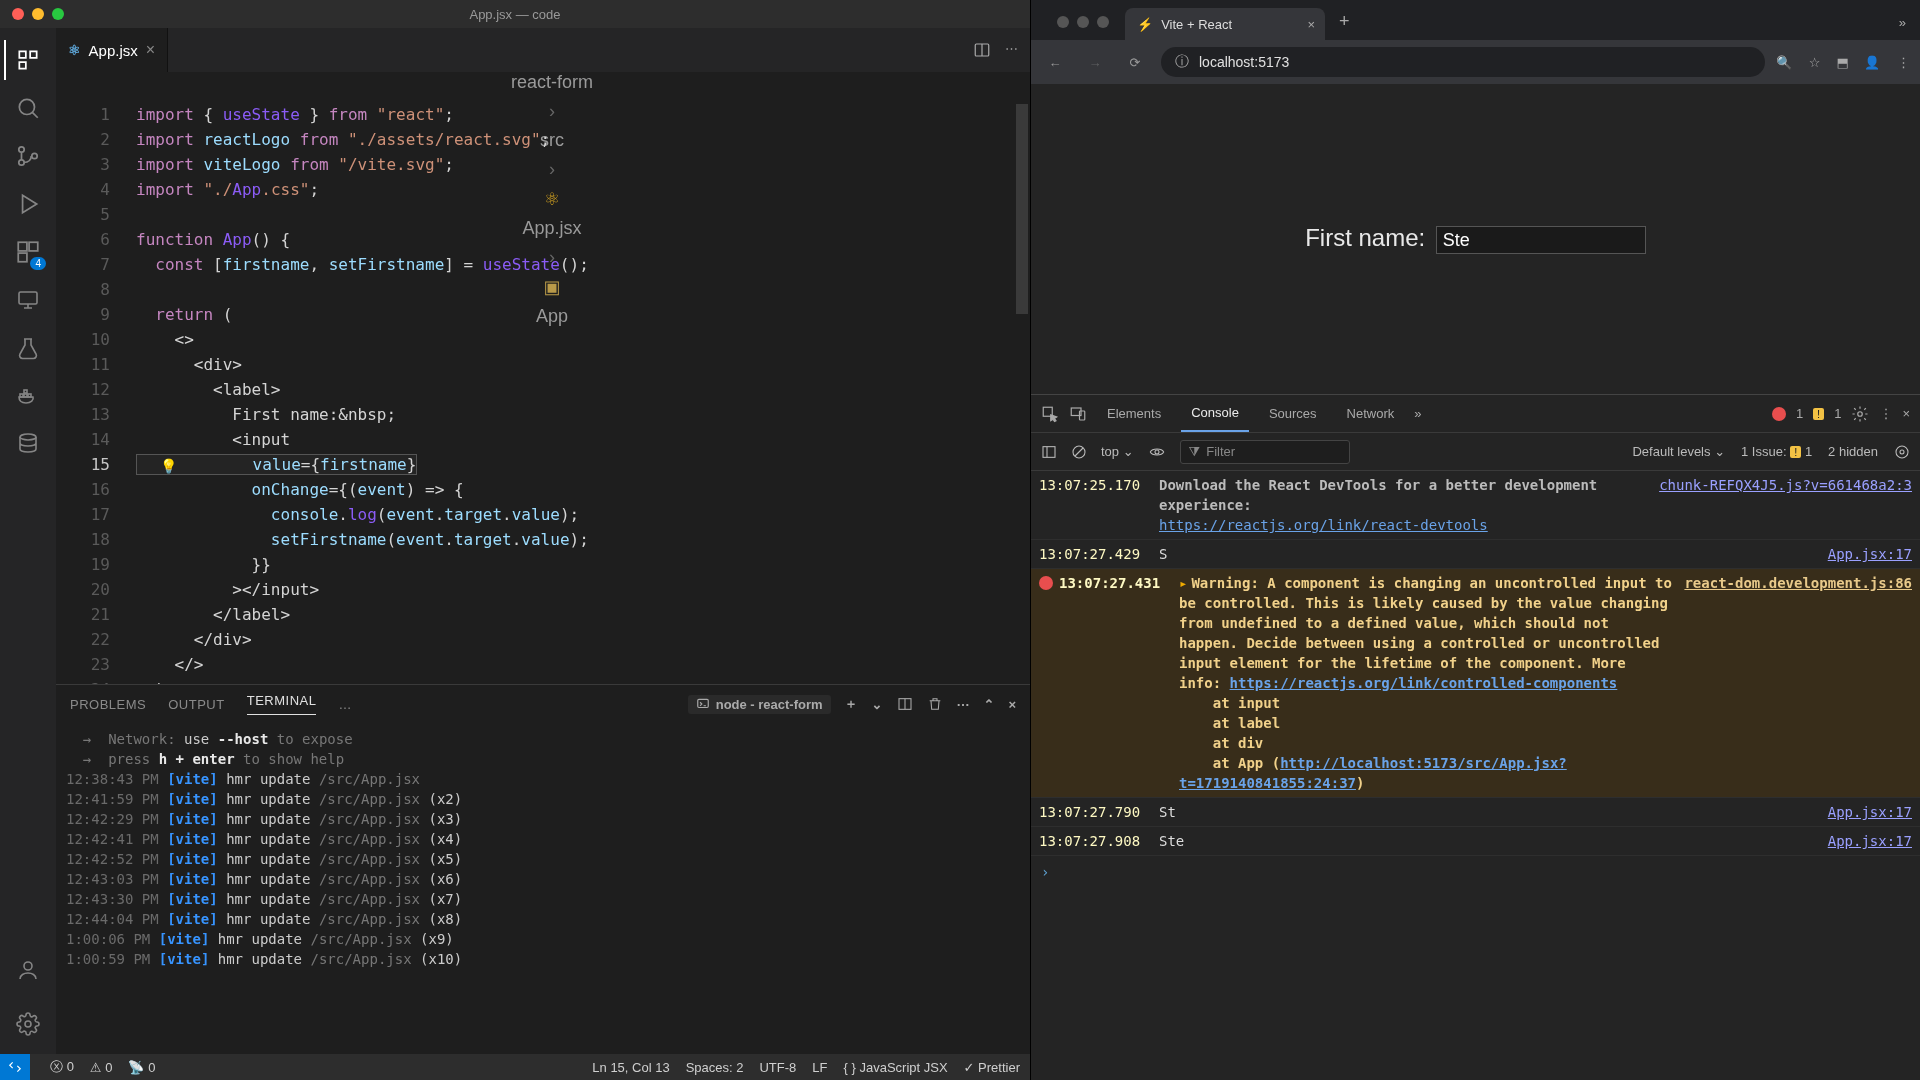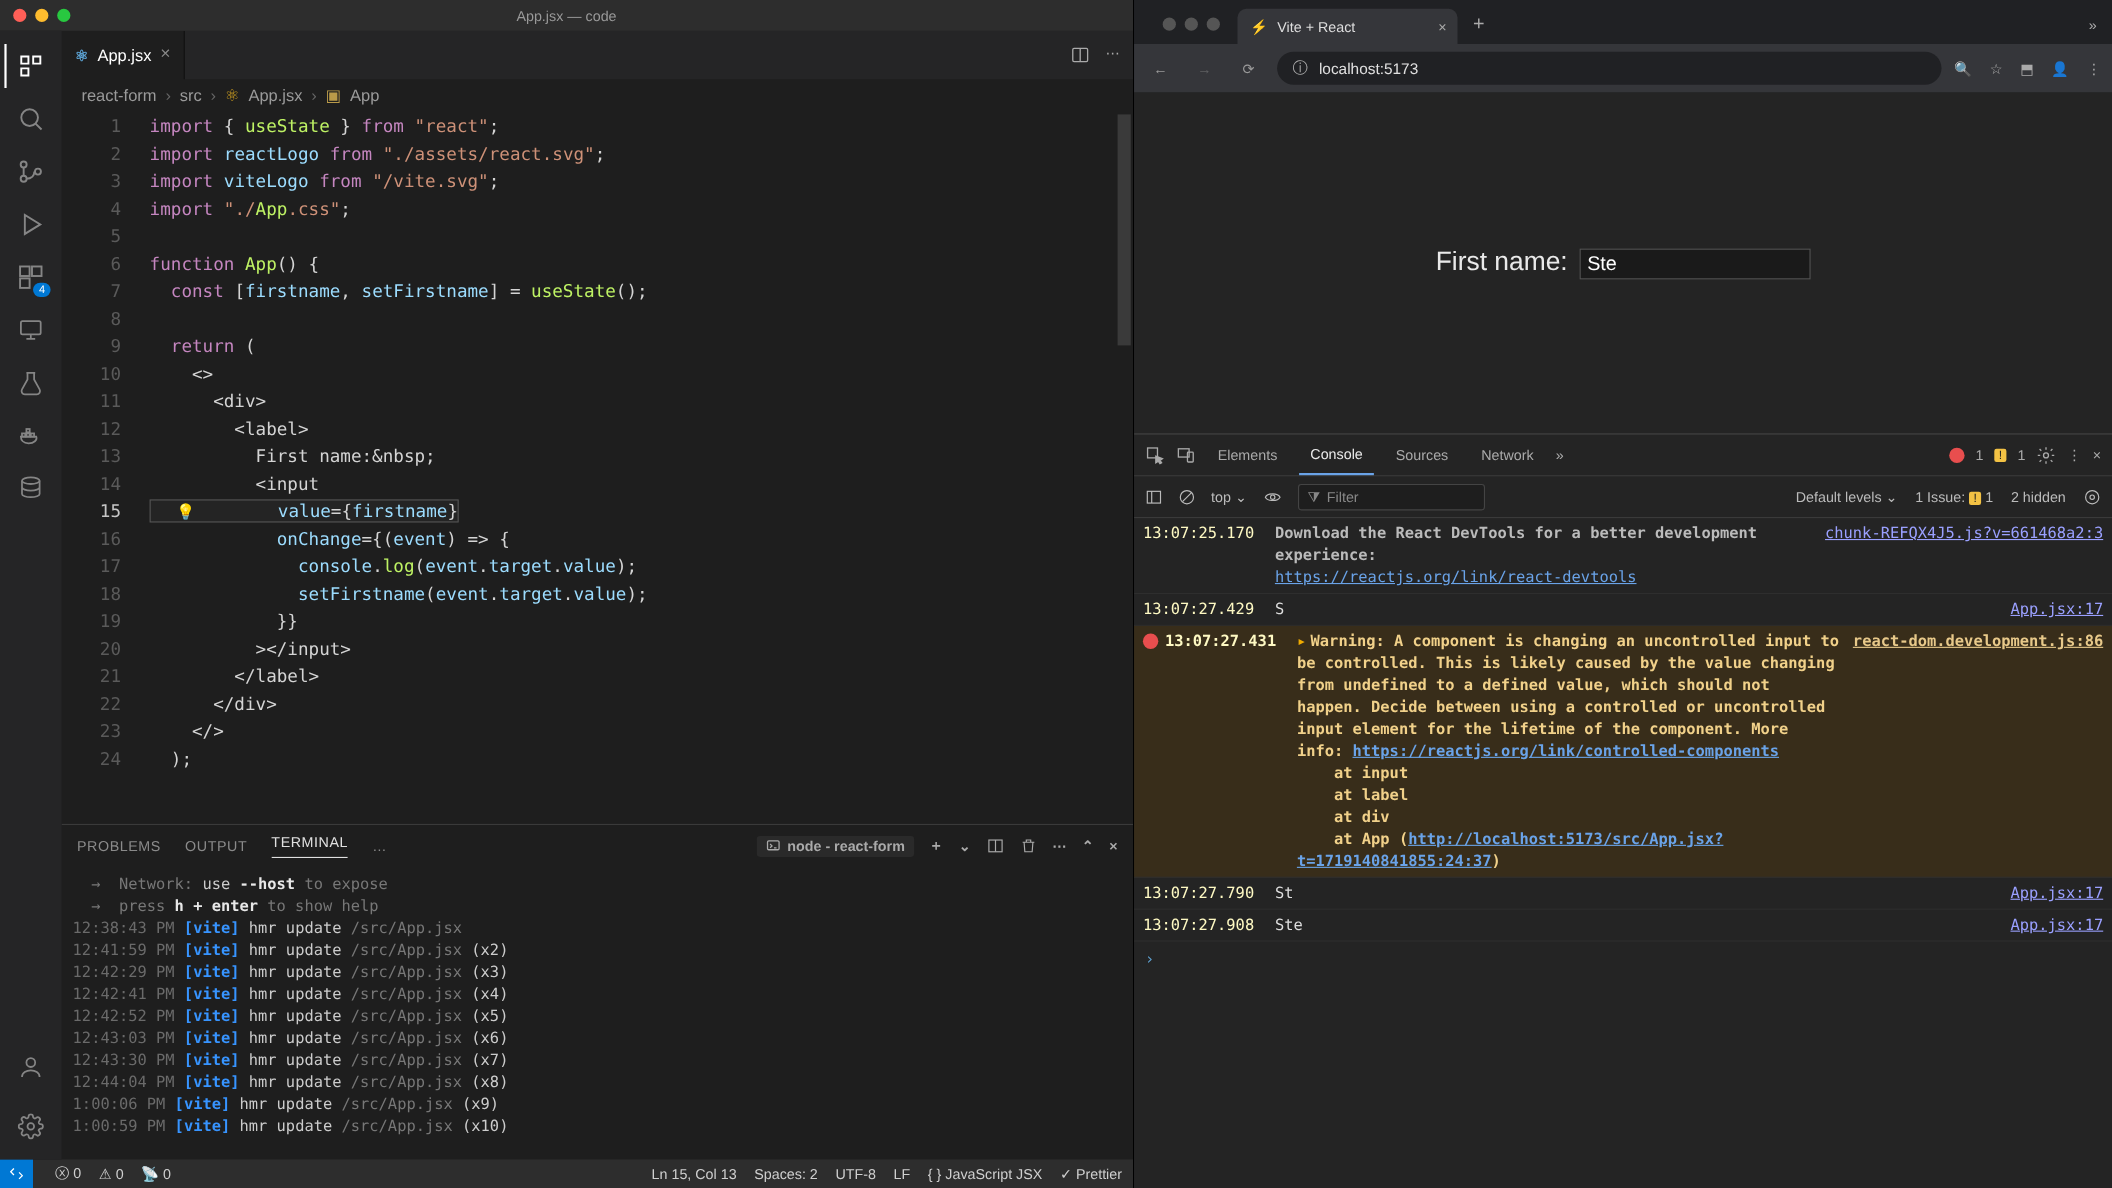--- a/index.html
+++ b/index.html
@@ -86,21 +86,22 @@
 .tab .icon { color: #5ba0d0; font-weight: bold; font-size: 14px; }
 .tab .name { color: #fff; font-size: 15px; }
 .tab .close { color: #888; font-size: 16px; }
 .tabs-right { margin-left: auto; display: flex; gap: 14px; padding-right: 12px; color: #aaa; }
 
 .breadcrumbs {
   height: 30px;
   display: flex; align-items: center; gap: 8px;
   padding-left: 18px;
   color: #9a9a9a;
-  font-size: 15px;
+  font-size: 18px;
+  flex-direction: column;
 }
 .breadcrumbs .chev { color: #666; }
 .crumb-icon { color: #d0a020; }
 
 
 .editor {
   flex: 1;
   display: flex;
   font-family: Menlo, Consolas, monospace;
   font-size: 16px;
@@ -117,32 +118,32 @@
 }
 .lightbulb {
   position: absolute;
   left: 104px;
   top: calc(25px * 14 + 2px);
   color: #ffcc00;
   font-size: 14px;
 }
 .code { flex: 1; white-space: pre; color: #d4d4d4; }
 .kw { color: #c586c0; }
-.fn { color: #bef264; }
+.fn { color: #8b5cf6; }
 .var { color: #9cdcfe; }
 .str { color: #ce9178; }
 .hlbox { border: 1px solid #555; background: rgba(120,120,120,.08); }
 .editor-scrollbar {
   position: absolute; right: 2px; top: 0; width: 12px; height: 100%;
 }
 .editor-thumb { position: absolute; top: 2px; right: 0; width: 12px; height: 210px; background: #3a3a3a; }
 
 
 .panel {
-  height: 305px;
+  height: 370px;
   border-top: 1px solid #3a3a3a;
   display: flex; flex-direction: column;
   background: #1e1e1e;
 }
 .panel-tabs {
   height: 38px; display: flex; align-items: center; gap: 22px;
   padding: 0 14px;
   color: #8a8a8a;
 }
 .panel-tabs .pt { letter-spacing: .5px; font-size: 13px; }

